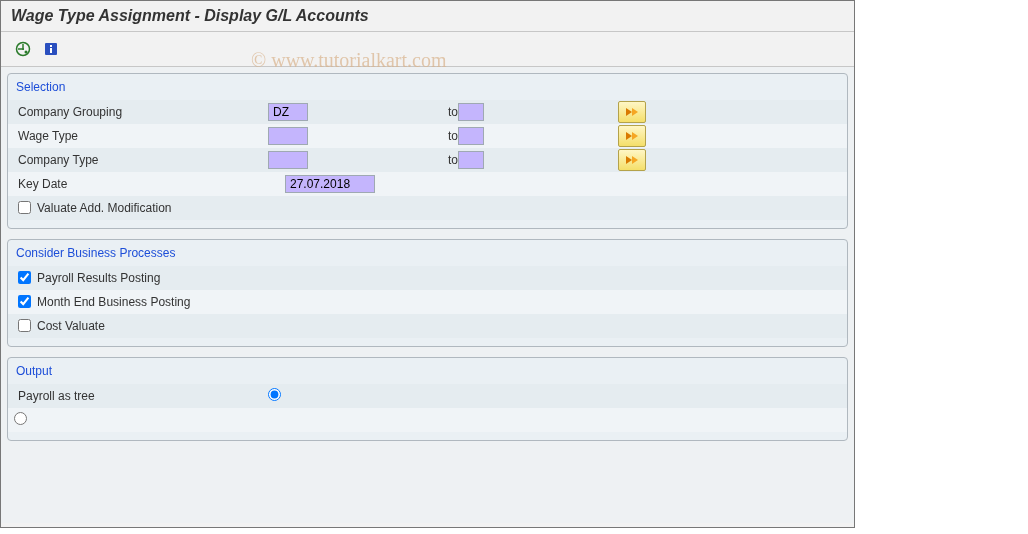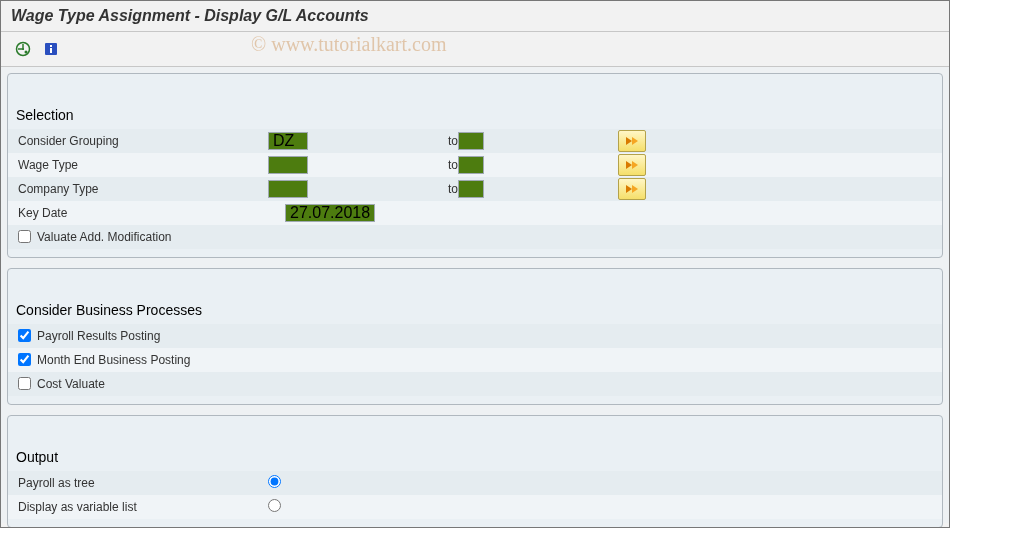--- a/index.html
+++ b/index.html
@@ -4,21 +4,21 @@
 <style>
   html, body {
     margin: 0;
     padding: 0;
     font-family: Arial, Helvetica, sans-serif;
     font-size: 12px;
     background: #ffffff;
     color: #333;
   }
   .outer {
-    width: 950px;
+    width: 855px;
     height: 528px;
     border: 1px solid #777;
     position: relative;
     background: #f2f2f2;
     box-sizing: border-box;
     overflow: hidden;
   }
   .title-bar {
     padding: 6px 10px 6px 10px;
     font-size: 16px;
@@ -43,21 +43,21 @@
     display: inline-flex;
     align-items: center;
     justify-content: center;
     border: 1px solid transparent;
     border-radius: 2px;
     cursor: pointer;
   }
   .watermark {
     position: absolute;
     left: 250px;
-    top: 32px;
+    top: 48px;
     color: #d9b38c;
     font-family: Georgia, "Times New Roman", serif;
     font-size: 20px;
     opacity: 0.7;
     pointer-events: none;
     white-space: nowrap;
   }
   .content {
     padding: 6px 6px;
     background: #eef1f3;
@@ -66,23 +66,22 @@
   }
   .group {
     border: 1px solid #b0b8bf;
     border-radius: 4px;
     background: #eaf0f4;
     margin-bottom: 10px;
     padding: 4px 0 8px 0;
   }
   .group-title {
     padding: 2px 8px 6px 8px;
-    color: #000000;
-    font-size: 14px;
-    margin-top: 27px;
+    color: #1d4ed8;
+    font-size: 12px;
   }
   .row {
     display: flex;
     align-items: center;
     height: 24px;
     padding: 0 6px;
   }
   .row.striped0 { background: #e5ecf0; }
   .row.striped1 { background: #f0f4f7; }
 
@@ -101,25 +100,25 @@
   .to-input-cell {
     width: 140px;
   }
   .more-cell {
     width: 40px;
     padding-left: 20px;
   }
 
   input.sap-input {
     border: 1px solid #9fa9b2;
-    background: #4d7c0f;
+    background: #c4b5fd;
     height: 18px;
     box-sizing: border-box;
     padding: 1px 4px;
-    font-size: 16px;
+    font-size: 12px;
   }
   .w-small { width: 40px; }
   .w-tiny  { width: 26px; }
   .w-date  { width: 90px; margin-left: 17px; }
 
   .more-btn {
     width: 26px;
     height: 20px;
     border: 1px solid #b4a24a;
     border-radius: 2px;
@@ -170,21 +169,21 @@
   </div>
 
   <div class="watermark">© www.tutorialkart.com</div>
 
   <div class="content">
 
     <div class="group">
       <div class="group-title">Selection</div>
 
       <div class="row striped0">
-        <div class="label-cell">Consider Grouping</div>
+        <div class="label-cell">Company Grouping</div>
         <div class="from-cell">
           <input class="sap-input w-small" value="DZ" style="">
         </div>
         <div class="to-word-cell">to</div>
         <div class="to-input-cell">
           <input class="sap-input w-tiny" value="" style="">
         </div>
         <div class="more-cell">
           <span class="more-btn">
             <svg width="14" height="10" viewBox="0 0 14 10">
@@ -272,19 +271,18 @@
     </div>
 
     <div class="group">
       <div class="group-title">Output</div>
 
       <div class="row striped0 radio-row">
         <div class="label-cell">Payroll as tree</div>
         <div><input type="radio" name="outmode" checked="" style=""></div>
       </div>
       <div class="row striped1 radio-row">
-        <div class="label-cell">Display as variable list</div>
         <div><input type="radio" name="outmode" style=""></div>
       </div>
     </div>
 
   </div>
 </div>
 
 </body></html>

